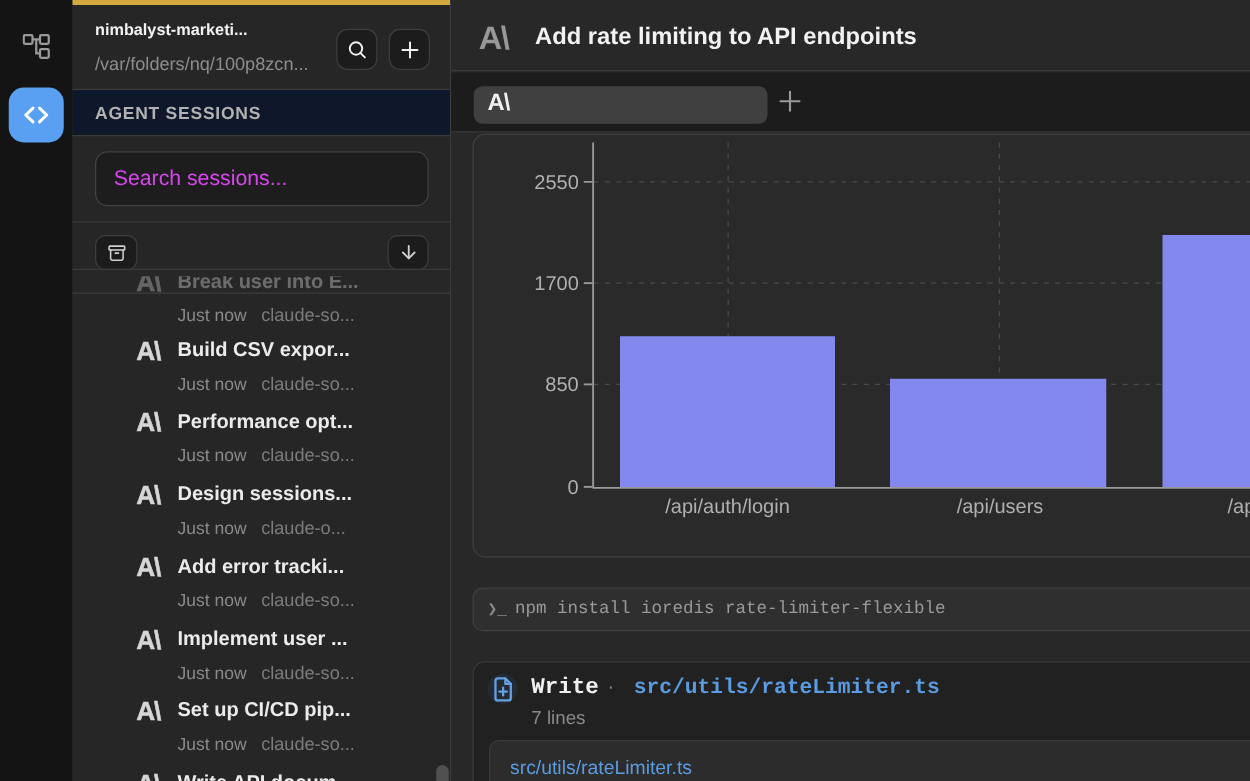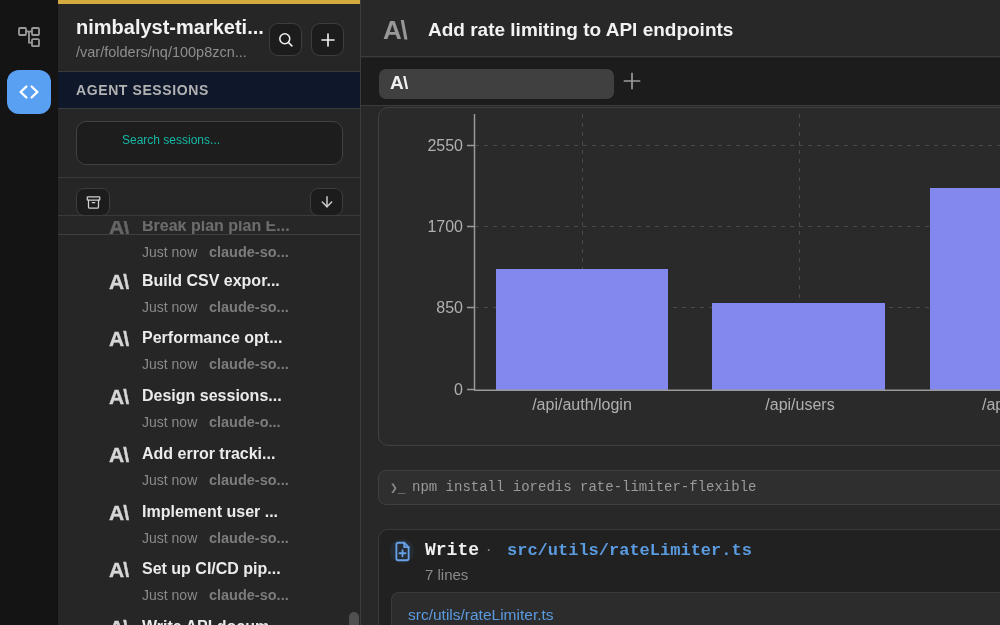--- a/index.html
+++ b/index.html
@@ -12,44 +12,44 @@
   #rail { left:0; top:0; width:58px; height:625px; background:#141414; }
   #railbtn { left:7px; top:70px; width:44px; height:44px; border-radius:12px;
     background:#59a0f2; display:flex; align-items:center; justify-content:center; }
 
   
   #panel { left:58px; top:0; width:303px; height:625px; background:#262626;
     border-right:1px solid #3c3c3c; }
   #topbar { left:58px; top:0; width:302px; height:4px; background:#d3aa3e; }
   .divider { left:58px; width:302px; height:1px; background:#3a3a3a; }
 
-  #ptitle { left:76px; top:16px; font-size:20px; font-weight:bold; color:#f2f2f2; }
+  #ptitle { left:76px; top:16px; font-size:13px; font-weight:bold; color:#f2f2f2; }
   #ppath { left:76px; top:44px; font-size:14.5px; color:#8e8e8e; }
   .hbtn { top:23px; width:33px; height:33px; background:#1c1c1c;
     border:1px solid #3d3d3d; border-radius:9px; display:flex;
     align-items:center; justify-content:center; }
 
   #agents { left:58px; top:72px; width:302px; height:36px; background:#0f172a; }
   #agents span { position:absolute; left:18px; top:10px; font-size:14px; font-weight:bold;
     letter-spacing:0.6px; color:#b2b2b2; }
 
   #search { left:76px; top:121px; width:267px; height:44px; background:#1d1d1d;
     border:1px solid #424242; border-radius:10px; }
-  #search span { position:absolute; left:14px; top:11px; font-size:12px; color:#14b8a6;margin-left:31px; }
+  #search span { position:absolute; left:14px; top:11px; font-size:17px; color:#d946ef; }
 
   .tbtn { top:188px; height:28px; background:#1c1c1c; border:1px solid #3d3d3d;
     border-radius:8px; display:flex; align-items:center; justify-content:center; }
 
   #list { left:58px; top:221px; width:301px; height:404px; overflow:hidden; }
   .row { position:absolute; left:0; width:301px; height:58px; }
   .ric { position:absolute; left:51px; top:-2px; font-size:21px; font-weight:bold;
     color:#d6d6d6; letter-spacing:-1px; -webkit-text-stroke:0.4px #d6d6d6; }
   .rt { position:absolute; left:84px; top:0px; font-size:16px; font-weight:600; color:#ebebeb; }
   .rs { position:absolute; left:84px; top:27px; font-size:14px; color:#8a8a8a; }
-  .rs b { font-weight:bold; color:#7c7c7c; font-size:14.5px; }
+  .rs b { font-weight:normal; color:#7c7c7c; font-size:14.5px; }
   #thumb { left:349px; top:612px; width:10px; height:26px; border-radius:5px; background:#505050; }
 
   
   #main { left:361px; top:0; width:639px; height:625px; background:#282828; }
   #mhead { left:361px; top:0; width:639px; height:57px; background:#282828;
     border-bottom:1px solid #3a3a3a; }
   #mlogo { left:383px; top:15px; font-size:26px; font-weight:bold; color:#989898; letter-spacing:-1.2px; }
   #mtitle { left:428px; top:19px; font-size:19px; font-weight:bold; color:#f2f2f2; }
   #tabstrip { left:361px; top:58px; width:639px; height:48px; background:#1c1c1c;
     border-bottom:1px solid #3a3a3a; }
@@ -140,21 +140,21 @@
     <svg width="16" height="16" viewBox="0 0 24 24" fill="none" stroke="#d0d0d0" stroke-width="2.2" stroke-linecap="round" stroke-linejoin="round">
       <path d="M12 4v15"></path>
         <path d="M5 12l7 7 7-7"></path>
     </svg>
   </div>
   <div class="divider abs" style="top:215px;"></div>
 
   <div id="list" class="abs">
     <div class="row" style="top:-4px;">
         <span class="ric">A\</span>
-        <span class="rt">Break plan plan E...</span>
+        <span class="rt">Break user into E...</span>
         <span class="rs">Just now&nbsp;&nbsp; <b>claude-so...</b></span>
       </div>
     <div class="row" style="top:51px;">
         <span class="ric">A\</span>
         <span class="rt">Build CSV expor...</span>
         <span class="rs">Just now&nbsp;&nbsp; <b>claude-so...</b></span>
       </div>
     <div class="row" style="top:108px;">
         <span class="ric">A\</span>
         <span class="rt">Performance opt...</span>

